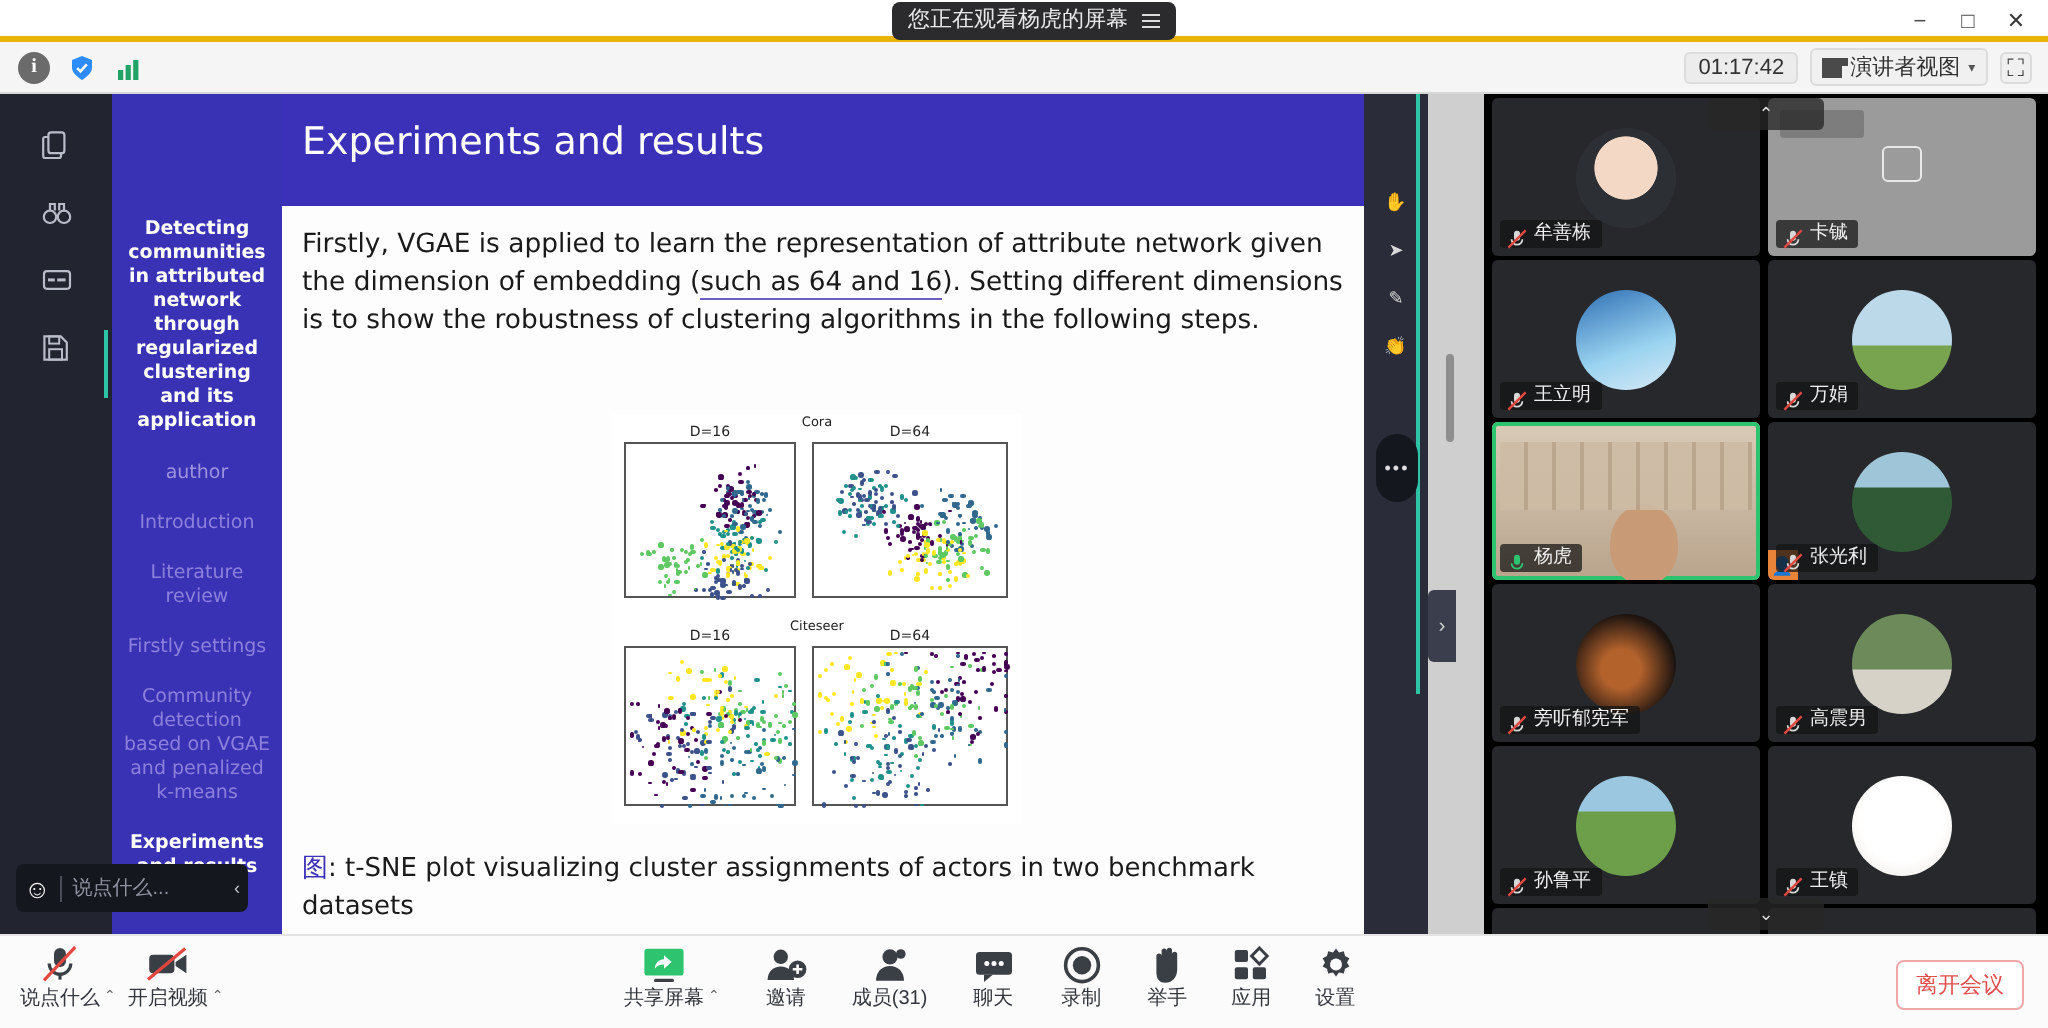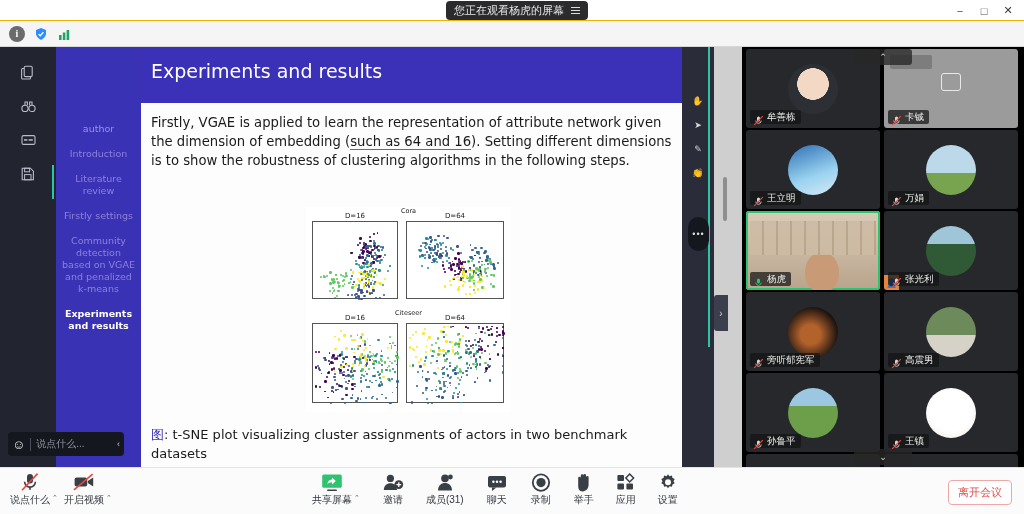--- a/index.html
+++ b/index.html
@@ -7,21 +7,21 @@
   body {
     font-family: "Liberation Sans", sans-serif;
     background: #1b1b1f;
     -webkit-font-smoothing: antialiased;
   }
   .app { position: relative; width: 1024px; height: 514px; background: #ffffff; }
 
   
   .titlebar {
     position: absolute; top: 0; left: 0; width: 1024px; height: 21px;
-    background: #ffffff; border-bottom: 1px solid #eab308;
+    background: #ffffff; border-bottom: 3px solid #eab308;
   }
   .share-pill {
     position: absolute; left: 446px; top: 1px; height: 19px;
     background: #2b2b2e; border-radius: 4px; color: #e8e8e8;
     display: flex; align-items: center; gap: 7px; padding: 0 8px;
     font-size: 11px; line-height: 19px; white-space: nowrap;
   }
   .hamb { display: inline-flex; flex-direction: column; gap: 2px; }
   .hamb i { display: block; width: 9px; height: 1px; background: #dcdcdc; }
   .hamb i:nth-child(2) { width: 9px; }
@@ -211,20 +211,29 @@
           </svg>
       </div>
       <div class="tb-ic ic-net">
         <svg width="14" height="12" viewBox="0 0 14 12">
             <rect x="1" y="7" width="2.6" height="5" fill="#21a366"></rect>
             <rect x="4.8" y="4.5" width="2.6" height="7.5" fill="#21a366"></rect>
             <rect x="8.6" y="2" width="2.6" height="10" fill="#21a366"></rect>
           </svg>
       </div>
     </div>
+    <div class="tb-right">
+      <div class="timer">01:17:42</div>
+      <div class="viewsel">
+        <span class="sq"></span>
+        <span>演讲者视图</span>
+        <span class="caret">▾</span>
+      </div>
+      <div class="fsbtn">⛶</div>
+    </div>
   </div>
 
   <div class="stage">
 
     <div class="rail">
       <div style="height:8px"></div>
       <div class="rail-ic">
         <svg width="14" height="15" viewBox="0 0 14 15">
             <rect x="3.2" y="1.2" width="8" height="10.4" rx="1.4" stroke="#b9bcc9" stroke-width="1.1" fill="none"></rect>
             <path d="M3.2 3.5 H1.6 a1 1 0 0 0 -1 1 V13 a1 1 0 0 0 1 1 H8.5 a1 1 0 0 0 1 -1 v-1.4" stroke="#b9bcc9" stroke-width="1.1" fill="none"></path>
@@ -254,20 +263,21 @@
       <div class="rail-accent"></div>
     </div>
 
     <div class="slide">
       <div class="slide-side"></div>
       <div class="slide-title-bar">
         <div class="slide-title">Experiments and results</div>
       </div>
 
       <div class="nav">
+        <div class="nav-title">Detecting communities in attributed network through regularized clustering and its application</div>
         <div class="nav-author">author</div>
         <div class="nav-item">Introduction</div>
         <div class="nav-item">Literature review</div>
         <div class="nav-item">Firstly settings</div>
         <div class="nav-item">Community detection based on VGAE and penalized k-means</div>
         <div class="nav-item active">Experiments and results</div>
       </div>
 
       <div class="slide-body"><span>Firstly, VGAE is applied to learn the representation of attribute network given the dimension of embedding (</span><span class="uline">such as 64 and 16</span><span>). Setting different dimensions is to show the robustness of clustering algorithms in the following steps.</span></div>
 

